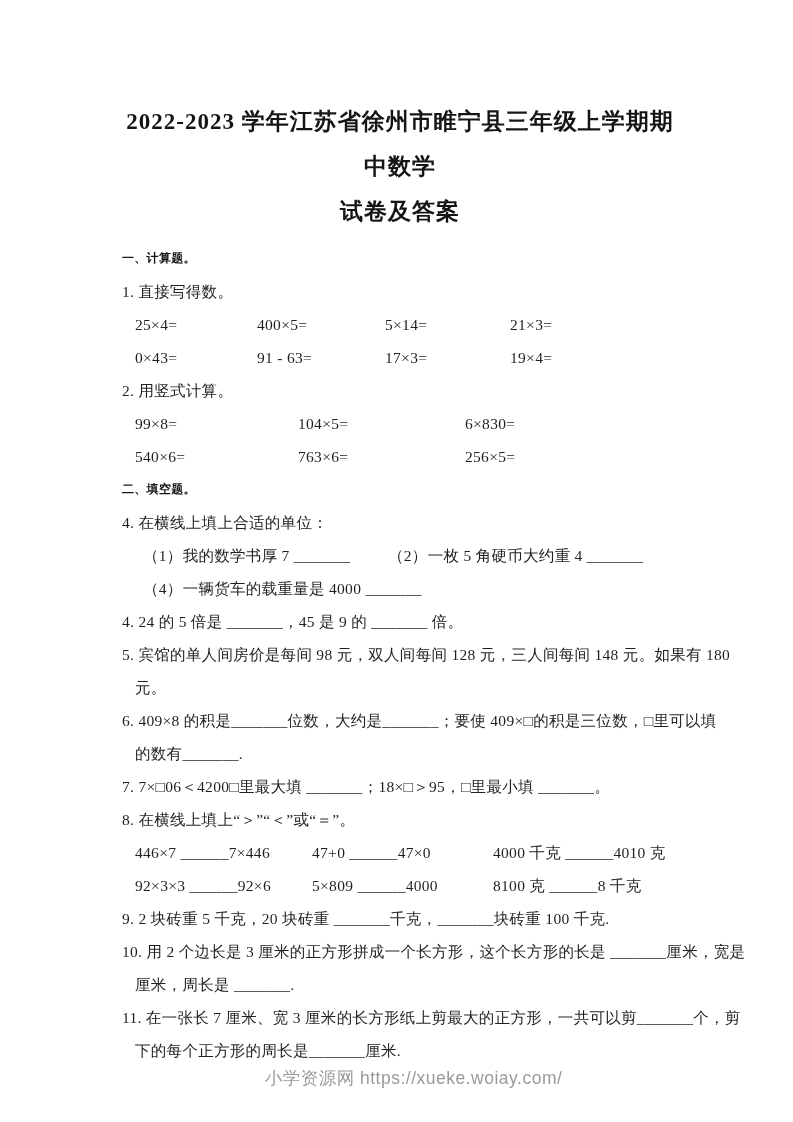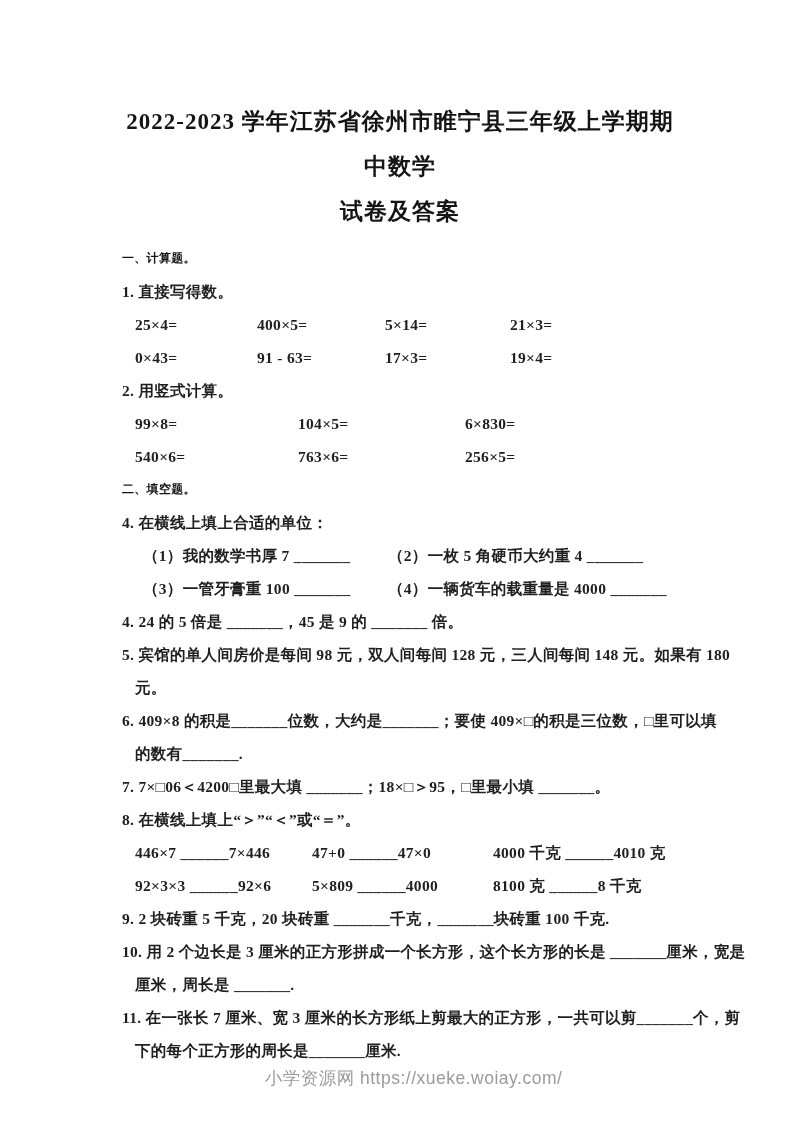--- a/index.html
+++ b/index.html
@@ -26,21 +26,20 @@
     font-size: 23px;
     line-height: 45px;
     letter-spacing: 1px;
     color: #151515;
   }
   .line {
     font-size: 15.5px;
     line-height: 33px;
     letter-spacing: 0.3px;
     white-space: nowrap;
-    font-weight: bold;
   }
   .heading {
     font-weight: bold;
     font-size: 12px;
     color: #151515;
   }
   .h1m { margin-top: 8px; }
   .cont { padding-left: 13px; }
   .grid4 {
     display: grid;
@@ -116,21 +115,20 @@
     </div>
 
     <div class="line heading">二、填空题。</div>
 
     <div class="line">4. 在横线上填上合适的单位：</div>
     <div class="line grid2">
       <span class="cell">（1）我的数学书厚 7 _______</span>
       <span class="cell">（2）一枚 5 角硬币大约重 4 _______</span>
     </div>
     <div class="line grid2">
-      <span class="cell">（3）一管牙膏重 100 _______</span>
       <span class="cell">（4）一辆货车的载重量是 4000 _______</span>
     </div>
 
     <div class="line">4. 24 的 5 倍是 _______，45 是 9 的 _______ 倍。</div>
 
     <div class="line">5. 宾馆的单人间房价是每间 98 元，双人间每间 128 元，三人间每间 148 元。如果有 180</div>
     <div class="line cont">元。</div>
 
     <div class="line">6. 409×8 的积是_______位数，大约是_______；要使 409×□的积是三位数，□里可以填</div>
     <div class="line cont">的数有_______.</div>

